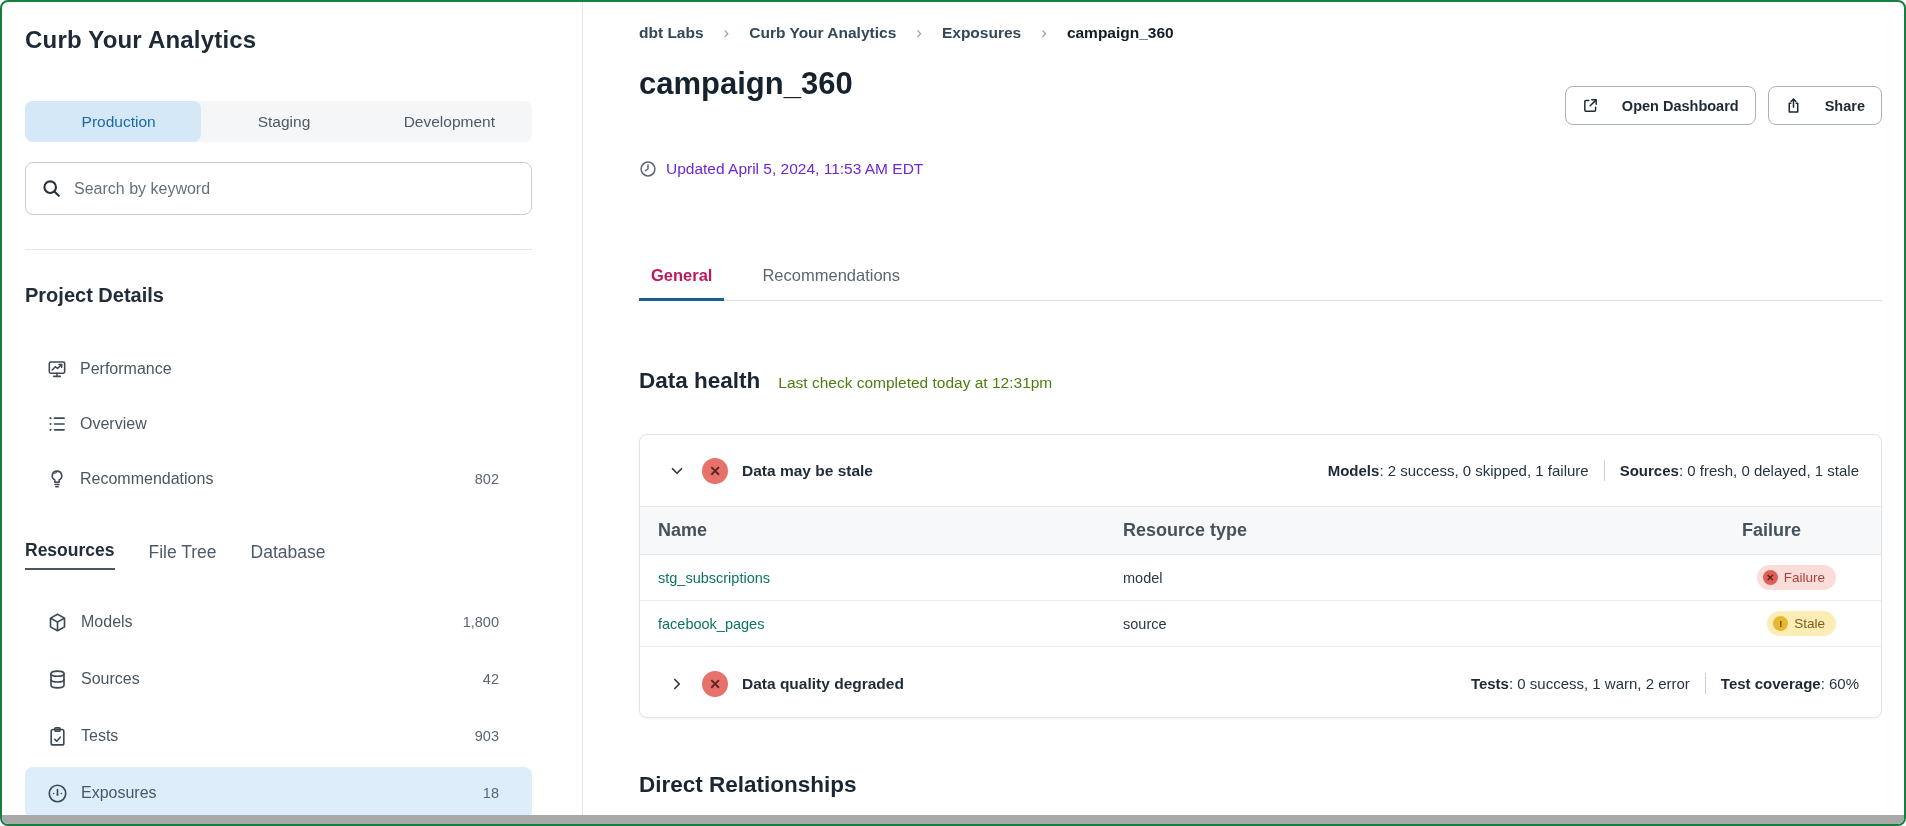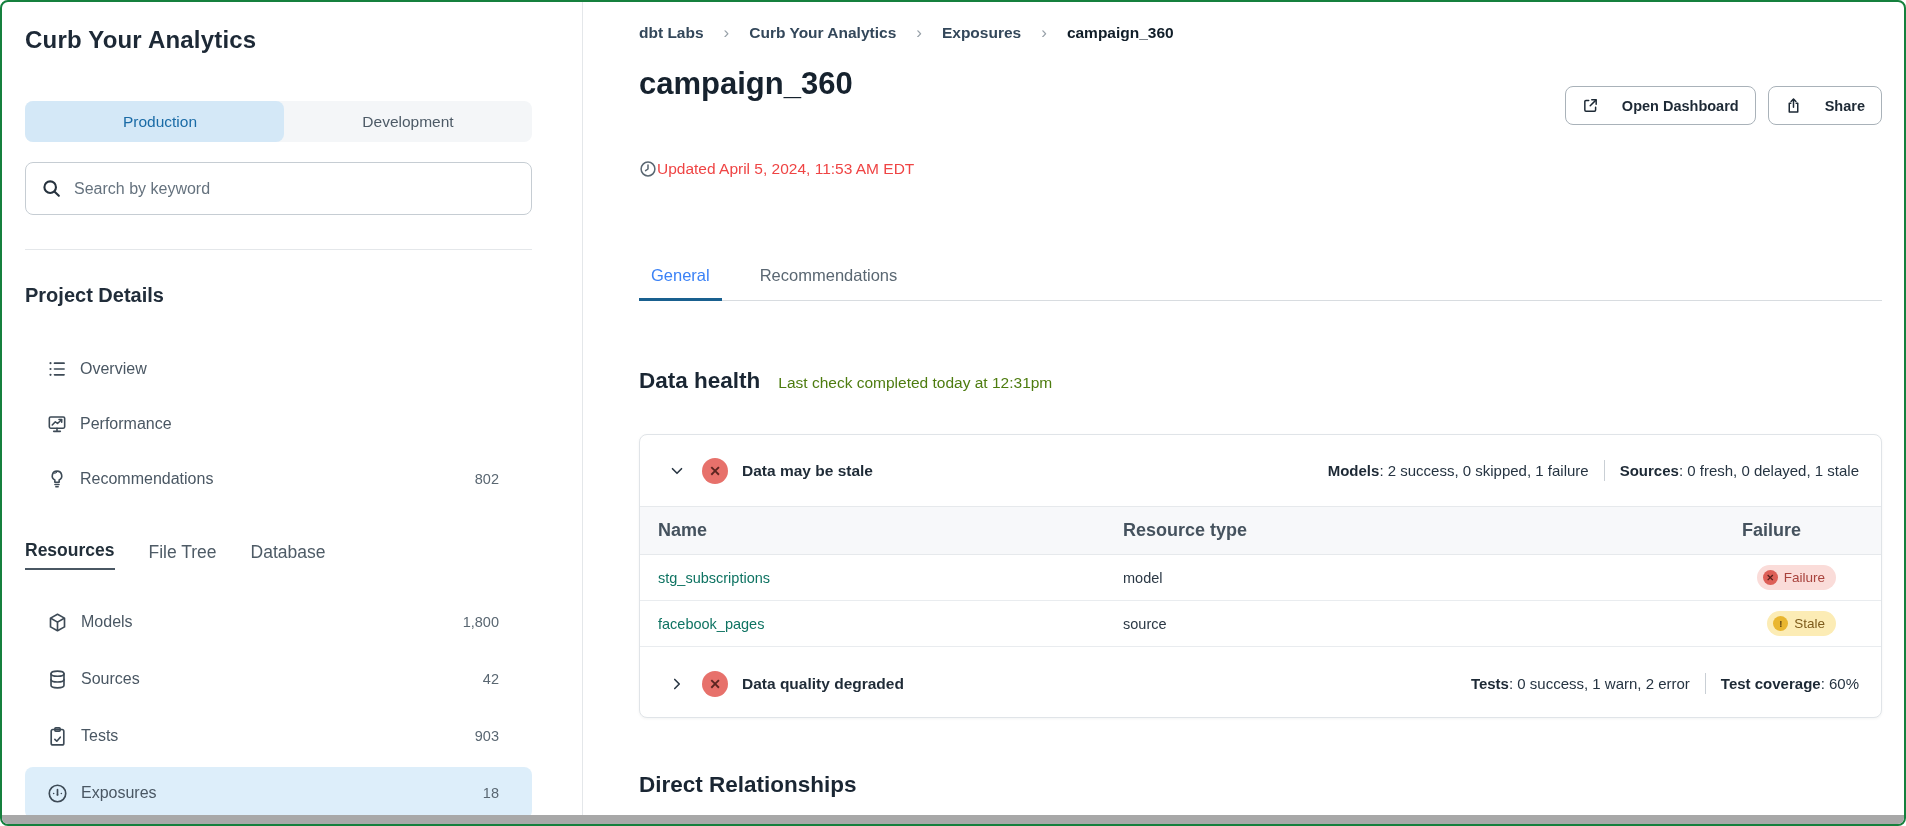--- a/index.html
+++ b/index.html
@@ -41,26 +41,26 @@
   
   .main { position:absolute; left:637px; top:0; width:1243px; height:100%; }
   .breadcrumb { position:absolute; top:21px; left:0; display:flex; align-items:center; gap:20px; font-size:15.5px; }
   .crumb { color:#33475a; font-weight:700; cursor:pointer; }
   .crumb.current { color:#101d28; }
   .crumb-sep { color:#98a1a9; font-size:17px; font-weight:400; }
   .page-title { position:absolute; top:64px; left:0; font-size:31px; font-weight:600; color:#16222e; }
   .header-actions { position:absolute; top:84px; right:0; display:flex; gap:12px; }
   .btn { height:39px; display:flex; align-items:center; gap:23px; padding:0 16px; background:#fff; border:1px solid #a9b2b9; border-radius:8px; font-size:14.5px; font-weight:700; color:#1d2935; cursor:pointer; font-family:"Liberation Sans",sans-serif; }
   .btn svg { color:#1d2935; }
-  .updated-row { position:absolute; top:158px; left:0; display:flex; color:#ef4444; font-size:15.5px; }
+  .updated-row { position:absolute; top:158px; left:0; display:flex; gap:9px; color:#6d28d9; font-size:15.5px; }
   .updated-row svg { color:#5a6772; }
 
   .tabs { position:absolute; top:258px; left:0; right:0; display:flex; border-bottom:1px solid #d8dce0; }
   .tab { padding:6px 12px 13px; font-size:16.5px; color:#5a6772; cursor:pointer; margin-bottom:-1px; }
-  .tab.active { color:#3b82f6; font-weight:400; border-bottom:3px solid #19608f;text-align:center; }
+  .tab.active { color:#be185d; font-weight:700; border-bottom:3px solid #19608f;text-align:center; }
   .tab + .tab { margin-left:26px; }
 
   .dh-heading-row { position:absolute; top:366px; left:0; display:flex; align-items:baseline; gap:18px; }
   .h2 { font-size:22.5px; font-weight:600; color:#1a2633; }
   .dh-sub { font-size:15.5px; color:#4d7c0f; }
 
   .card { position:absolute; top:432px; left:0; right:0; height:284px; border:1px solid #e0e4e8; border-radius:8px; background:#fff; box-shadow:0 1px 3px rgba(22,34,46,.05); overflow:hidden; }
   .section-row { height:71px; display:flex; align-items:center; padding:0 22px 0 22px; }
   .section-row.second { height:73px; }
   .chevron-btn { width:30px; height:30px; display:flex; align-items:center; justify-content:center; color:#2b3845; cursor:pointer; background:none; border:none; }
@@ -94,62 +94,63 @@
 </head>
 <body>
 
 <div class="screen">
 
   <div class="sidebar">
     <div class="sb-title">Curb Your Analytics</div>
 
     <div class="env-tabs">
       <div class="env-tab active">Production</div>
+      <div class="env-tab">Staging</div>
       <div class="env-tab">Development</div>
     </div>
 
     <div class="search-box">
       <span>
         <svg width="21" height="21" viewBox="0 0 24 24" fill="none" stroke="currentColor" stroke-width="2.4" stroke-linecap="round">
           <circle cx="10.5" cy="10.5" r="6.6"></circle>
             <line x1="15.6" y1="15.6" x2="20.4" y2="20.4"></line>
         </svg>
       </span>
       <input type="text" placeholder="Search by keyword" style="">
     </div>
 
     <div class="sb-divider"></div>
 
     <div class="pd-heading">Project Details</div>
 
     <div class="pd-items">
       <div class="pd-item">
         <span>
+          <svg width="20" height="20" viewBox="0 0 24 24" fill="none" stroke="currentColor" stroke-width="1.9" stroke-linecap="round" stroke-linejoin="round">
+            <rect x="2.8" y="3.5" width="18.4" height="13.5" rx="1.6"></rect>
+            <polyline points="6.3,13.2 10,9.3 12.6,11.4 17.4,6.9"></polyline>
+            <polyline points="14.4,6.6 17.6,6.6 17.6,9.8"></polyline>
+            <line x1="12" y1="17" x2="12" y2="20"></line>
+              <line x1="8" y1="20.8" x2="16" y2="20.8"></line>
+          </svg>
+        </span>
+        <span>Performance</span>
+      </div>
+      <div class="pd-item">
+        <span>
           <svg width="20" height="20" viewBox="0 0 24 24" fill="none" stroke="currentColor" stroke-width="2" stroke-linecap="round">
             <circle cx="4.2" cy="5" r="1.3" fill="currentColor" stroke="none"></circle>
               <line x1="9" y1="5" x2="20.5" y2="5"></line>
             <circle cx="4.2" cy="12" r="1.3" fill="currentColor" stroke="none"></circle>
               <line x1="9" y1="12" x2="20.5" y2="12"></line>
             <circle cx="4.2" cy="19" r="1.3" fill="currentColor" stroke="none"></circle>
               <line x1="9" y1="19" x2="20.5" y2="19"></line>
           </svg>
         </span>
         <span>Overview</span>
-      </div>
-      <div class="pd-item">
-        <span>
-          <svg width="20" height="20" viewBox="0 0 24 24" fill="none" stroke="currentColor" stroke-width="1.9" stroke-linecap="round" stroke-linejoin="round">
-            <rect x="2.8" y="3.5" width="18.4" height="13.5" rx="1.6"></rect>
-            <polyline points="6.3,13.2 10,9.3 12.6,11.4 17.4,6.9"></polyline>
-            <polyline points="14.4,6.6 17.6,6.6 17.6,9.8"></polyline>
-            <line x1="12" y1="17" x2="12" y2="20"></line>
-              <line x1="8" y1="20.8" x2="16" y2="20.8"></line>
-          </svg>
-        </span>
-        <span>Performance</span>
       </div>
       <div class="pd-item">
         <span>
           <svg width="20" height="20" viewBox="0 0 24 24" fill="none" stroke="currentColor" stroke-width="1.9" stroke-linecap="round" stroke-linejoin="round">
             <path d="M12 2.6a5.6 5.6 0 0 0-2.6 10.6v2.6h5.2v-2.6A5.6 5.6 0 0 0 12 2.6z"></path>
             <line x1="9.6" y1="18.6" x2="14.4" y2="18.6"></line>
             <line x1="10.6" y1="21.2" x2="13.4" y2="21.2"></line>
             <path d="M9.3 5.4c.5-.7 1.3-1.2 2.2-1.3" stroke-width="1.3"></path>
           </svg>
         </span>

